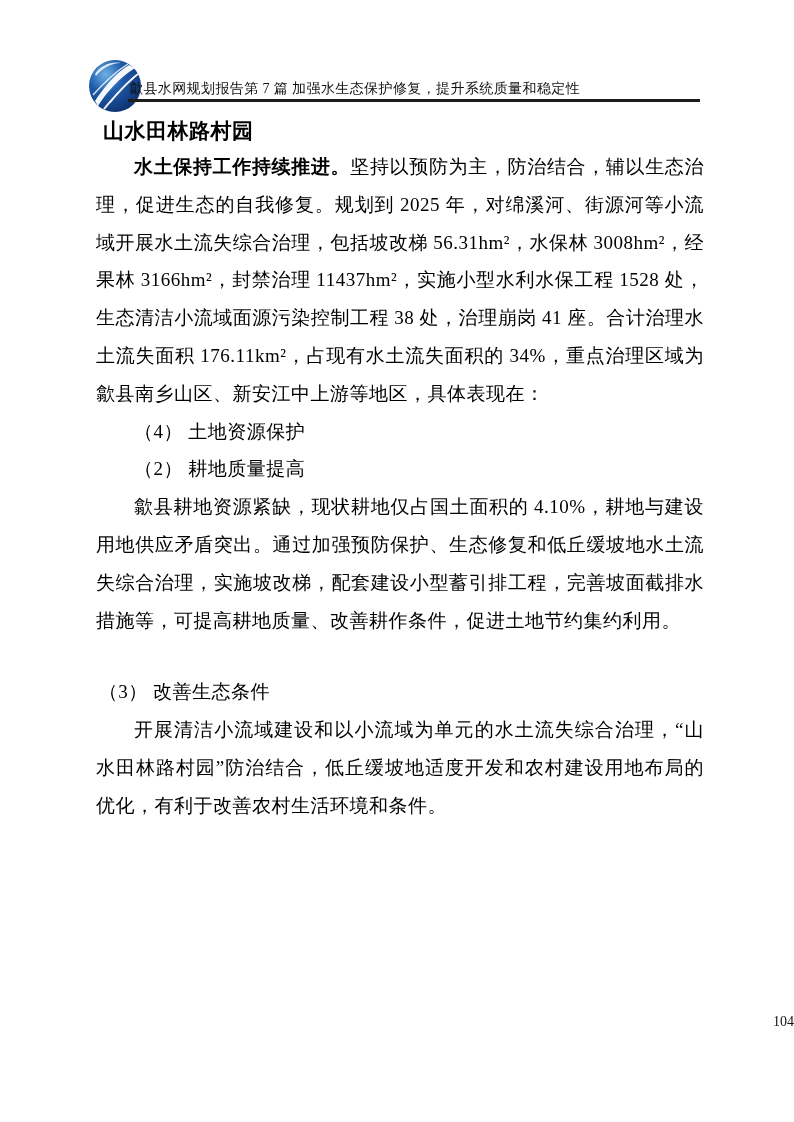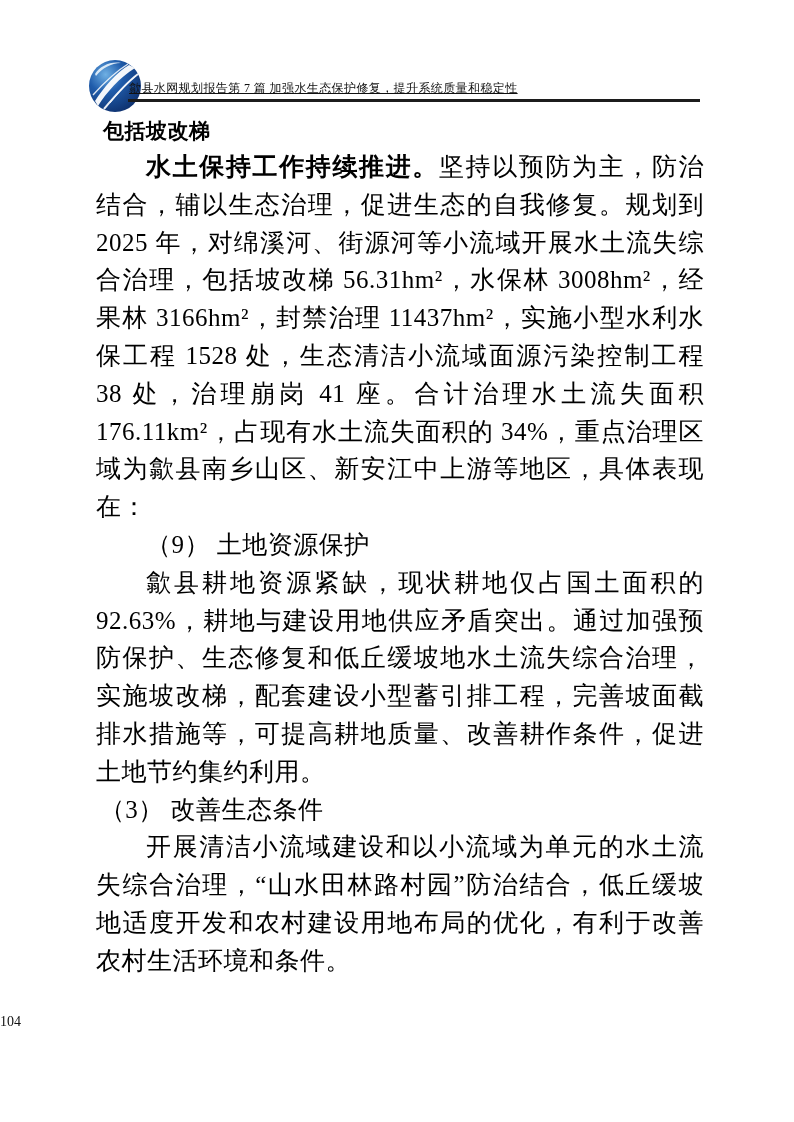--- a/index.html
+++ b/index.html
@@ -24,25 +24,24 @@
     top: 59px;
     width: 54px;
     height: 54px;
   }
   .logo svg { display: block; width: 100%; height: 100%; }
   .header-text {
     position: absolute;
     left: 129px;
     top: 80px;
     width: 572px;
-    font-size: 12px;
+    font-size: 14px;
     letter-spacing: 0.4px;
     white-space: nowrap;
     color: #111;
-    text-decoration: underline;
   }
   .header-rule {
     position: absolute;
     left: 128px;
     top: 99px;
     width: 572px;
     height: 0;
     border-top: 3px solid #1c1c1c;
   }
   
@@ -54,36 +53,36 @@
   }
   .doc-title {
     margin: 8px 0 0 7px;
     font-size: 21px;
     font-weight: bold;
     line-height: 34px;
     letter-spacing: 0.5px;
   }
   .para {
     margin: 0;
-    font-size: 25px;
+    font-size: 19px;
     line-height: 37.8px;
     text-align: justify;
     text-align-last: left;
     text-indent: 2em;
     letter-spacing: 0.5px;
   }
   .para .lead { font-weight: bold; }
-  .para.indent-sm { text-indent: 0.15em; }
+  .para.indent-sm { text-indent: 0.15em; margin-top: 34px; }
   
   .page-footer {
     position: absolute;
     left: 0;
     top: 1012px;
     width: 794px;
-    text-align: left;
+    text-align: right;
   }
   .page-number {
     font-size: 14px;
     color: #111;
   }
 </style>
 </head>
 <body>
 
 <div class="page">
@@ -104,29 +103,30 @@
       <path d="M5 36 C14 26 27 13 40 5" stroke="#ffffff" stroke-width="1.4" fill="none" opacity="0.85"></path>
       <path d="M22 44 C30 34 40 23 48 17" stroke="#ffffff" stroke-width="1" fill="none" opacity="0.8"></path>
 
       <path d="M8 17 C14 9 23 4.5 33 4 C23 2 12 7 7 15 Z" fill="#eaf4fc" opacity="0.9"></path>
     </svg>
   </div>
   <div class="header-text">歙县水网规划报告第 7 篇 加强水生态保护修复，提升系统质量和稳定性</div>
   <div class="header-rule"></div>
 
   <div class="doc-main">
-    <h1 class="doc-title">包括坡改梯</h1>
+    <h1 class="doc-title">山水田林路村园</h1>
 
     <p class="para"><span class="lead">水土保持工作持续推进。</span><span>坚持以预防为主，防治结合，辅以生态治理，促进生态的自我修复。规划到 2025 年，对绵溪河、街源河等小流域开展水土流失综合治理，包括坡改梯 56.31hm²，水保林 3008hm²，经果林 3166hm²，封禁治理 11437hm²，实施小型水利水保工程 1528 处，生态清洁小流域面源污染控制工程 38 处，治理崩岗 41 座。合计治理水土流失面积 176.11km²，占现有水土流失面积的 34%，重点治理区域为歙县南乡山区、新安江中上游等地区，具体表现在：</span></p>
 
-    <p class="para">（9） 土地资源保护</p>
+    <p class="para">（4） 土地资源保护</p>
 
 
+    <p class="para">（2） 耕地质量提高</p>
 
-    <p class="para">歙县耕地资源紧缺，现状耕地仅占国土面积的 92.63%，耕地与建设用地供应矛盾突出。通过加强预防保护、生态修复和低丘缓坡地水土流失综合治理，实施坡改梯，配套建设小型蓄引排工程，完善坡面截排水措施等，可提高耕地质量、改善耕作条件，促进土地节约集约利用。</p>
+    <p class="para">歙县耕地资源紧缺，现状耕地仅占国土面积的 4.10%，耕地与建设用地供应矛盾突出。通过加强预防保护、生态修复和低丘缓坡地水土流失综合治理，实施坡改梯，配套建设小型蓄引排工程，完善坡面截排水措施等，可提高耕地质量、改善耕作条件，促进土地节约集约利用。</p>
 
     <p class="para indent-sm">（3） 改善生态条件</p>
 
     <p class="para">开展清洁小流域建设和以小流域为单元的水土流失综合治理，“山水田林路村园”防治结合，低丘缓坡地适度开发和农村建设用地布局的优化，有利于改善农村生活环境和条件。</p>
 
   </div>
 
   <div class="page-footer">
     <span class="page-number">104</span>
   </div>

